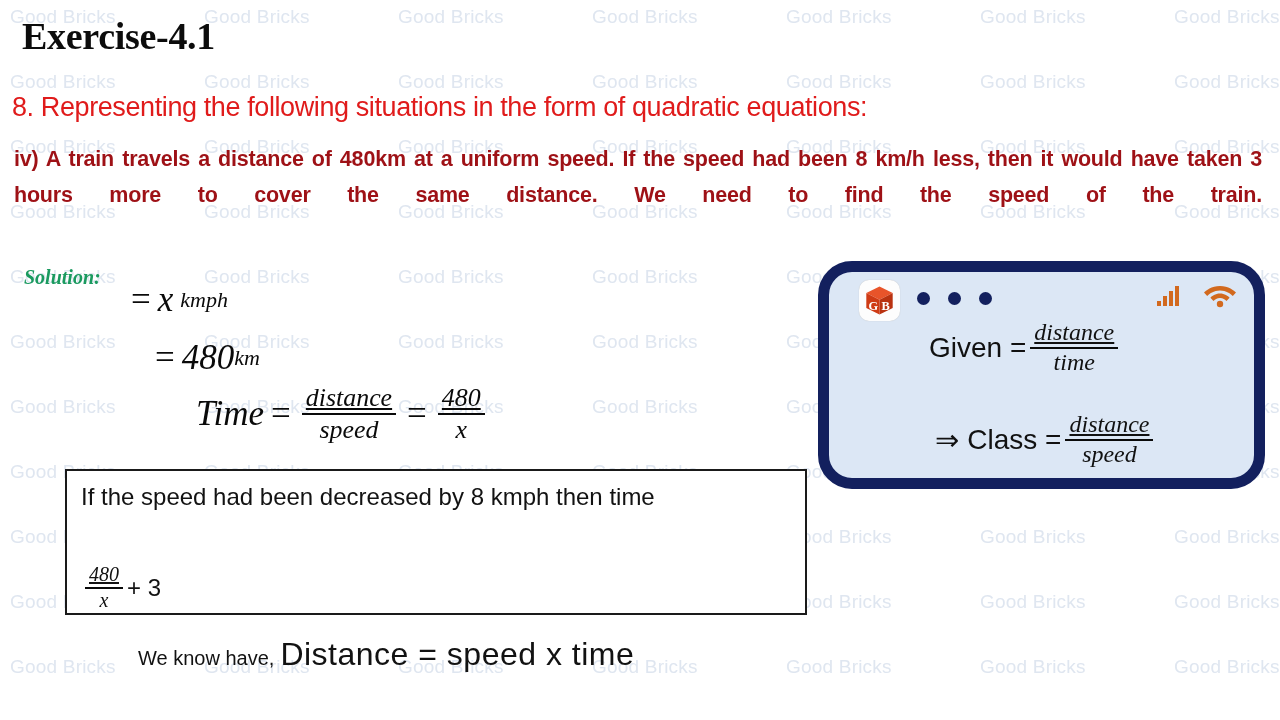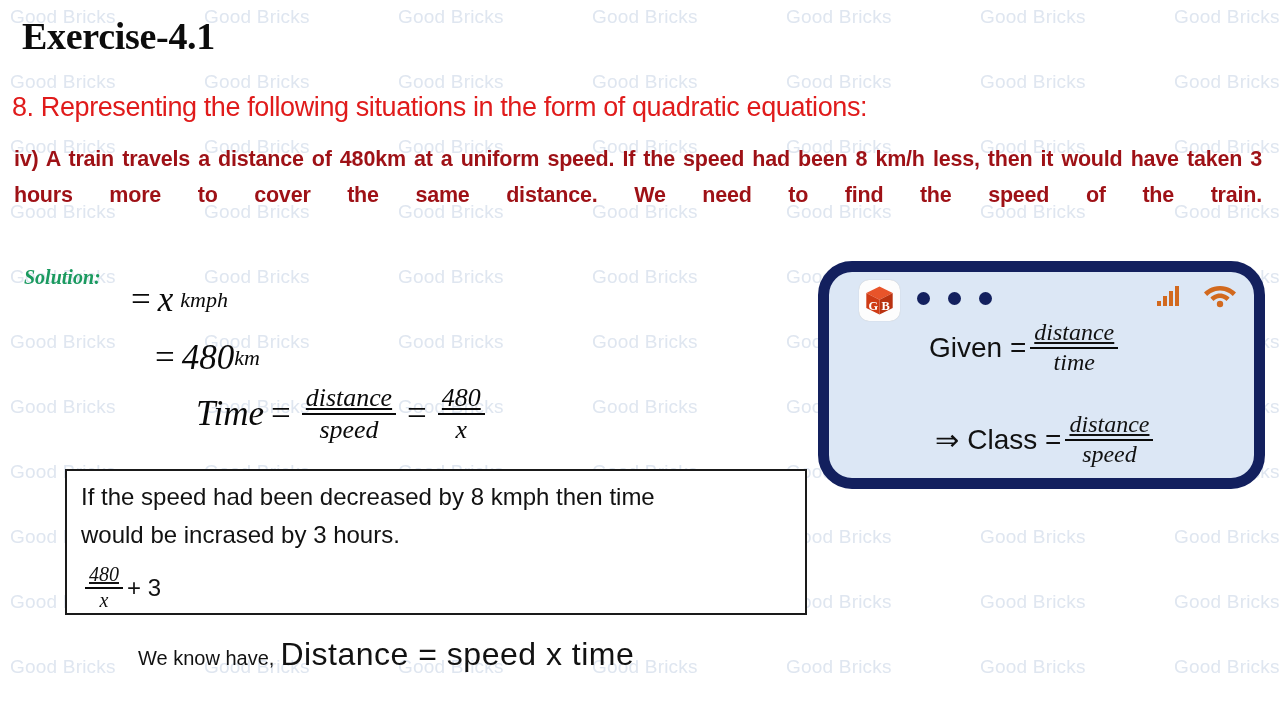--- a/index.html
+++ b/index.html
@@ -394,21 +394,20 @@
         <span class="frac">
           <span class="num">distance</span>
           <span class="bar"></span>
           <span class="den">speed</span>
         </span>
       </div>
     </div>
 
     <div class="abs" id="note-box">
       <div class="note-line" id="note-line-1">If the speed had been decreased by 8 kmph then time</div>
-      <div class="note-line" id="note-line-2">would be incrased by 3 hours.</div>
       <div class="note-line" id="note-line-3">
         <span class="frac">
           <span class="num">480</span>
           <span class="bar"></span>
           <span class="den">x</span>
         </span>
         <span>+ 3</span>
       </div>
     </div>
 

